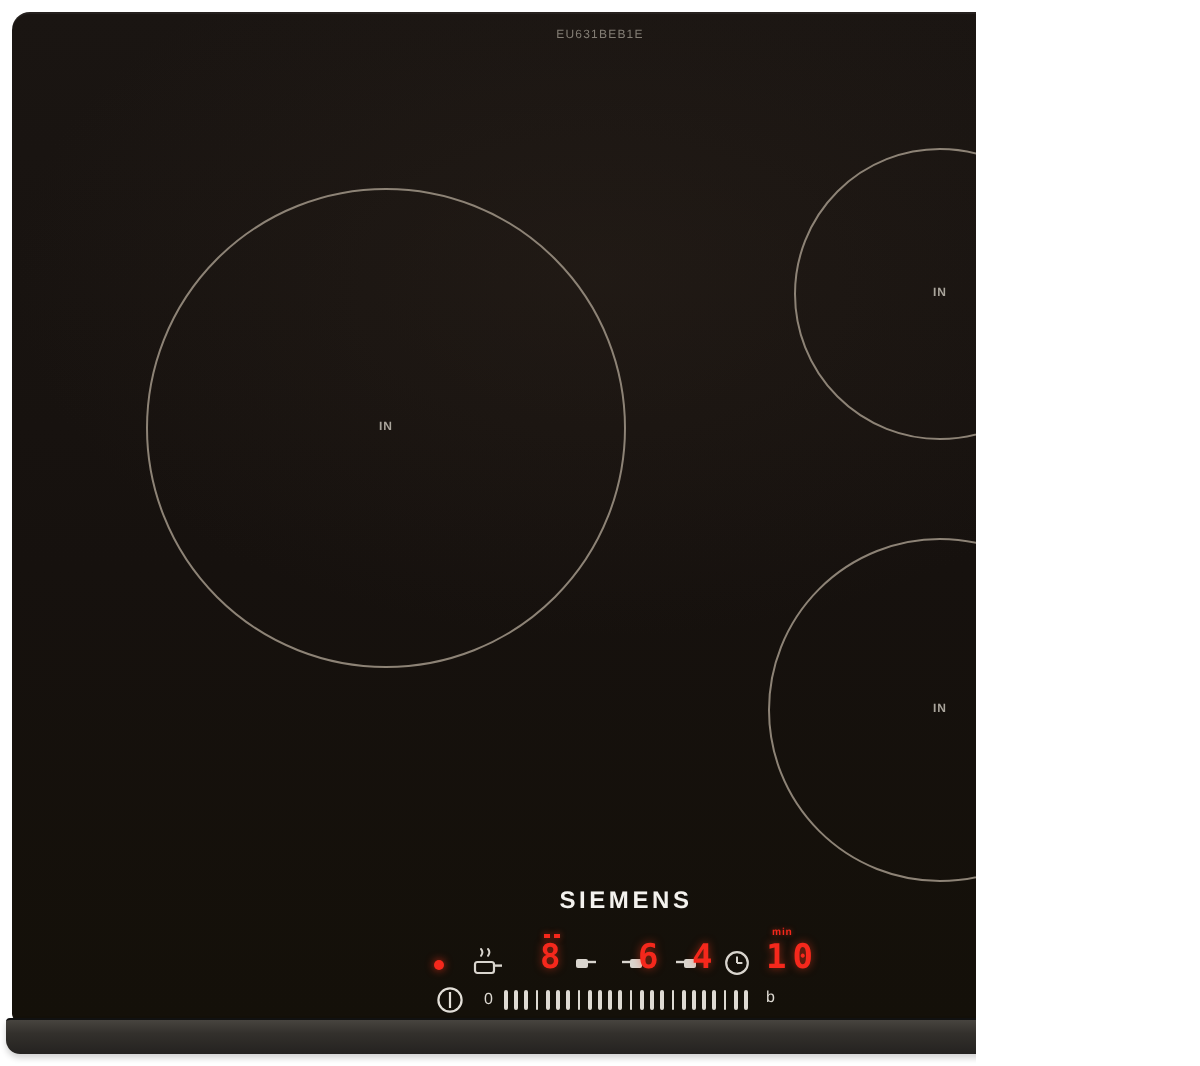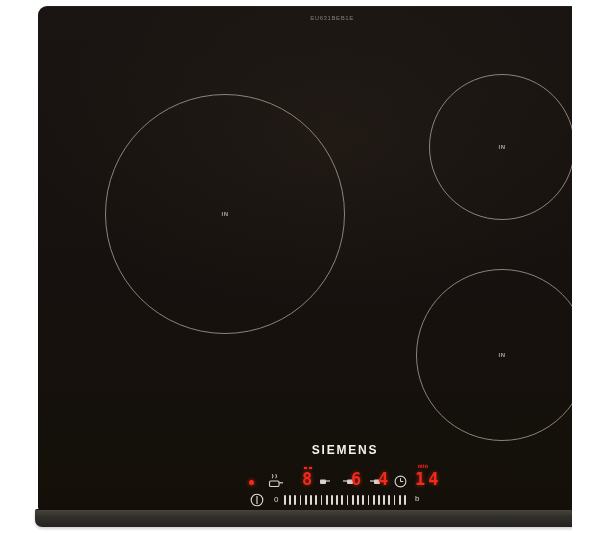--- a/index.html
+++ b/index.html
@@ -1,17 +1,17 @@
 <!DOCTYPE html>
 <html style="--led-red: #f5281c; --ring-gray: #8d8376;"><head>
 <meta charset="utf-8">
 <style>
   html,body{margin:0;padding:0;background:#ffffff;}
-  .stage{position:relative;width:540px;height:533px;background:#ffffff;overflow:hidden;
-         font-family:"Liberation Sans",sans-serif;margin-left:32px;}
+  .stage{position:relative;width:488px;height:533px;background:#ffffff;overflow:hidden;
+         font-family:"Liberation Sans",sans-serif;}
   
   .hob{position:absolute;left:6px;top:6px;width:588px;height:504px;
        border-radius:9px 9px 3px 3px;
        background:
          radial-gradient(ellipse 420px 260px at 50% 26%, rgba(48,38,30,.35), rgba(0,0,0,0) 70%),
          linear-gradient(180deg,#1a1512 0%,#16110e 55%,#141009 100%);
        box-shadow:inset 0 1px 0 rgba(255,255,255,.05);}
   .front-trim{position:absolute;left:3px;top:509px;width:594px;height:17px;
        border-radius:2px 2px 7px 7px;
        background:linear-gradient(180deg,#47443f 0%,#33302c 40%,#242220 100%);
@@ -119,21 +119,21 @@
     <span class="seg" style="left:340px;top:464px;">4</span>
 
     <span class="icon" style="left:356px;top:469px;">
       <svg width="13" height="13" viewBox="0 0 13 13">
         <circle cx="6.5" cy="6.5" r="5.4" fill="none" stroke="#d9d5ce" stroke-width="1.1"></circle>
         <line x1="6.5" y1="6.5" x2="6.5" y2="3.2" stroke="#d9d5ce" stroke-width="1"></line>
         <line x1="6.5" y1="6.5" x2="9.2" y2="6.5" stroke="#d9d5ce" stroke-width="1"></line>
       </svg>
     </span>
     <span class="min-label">min</span>
-    <span class="seg timer-seg" style="left:377px;top:464px;">14</span>
+    <span class="seg timer-seg" style="left:377px;top:464px;">10</span>
 
     <span class="icon" style="left:212px;top:487px;">
       <svg width="14" height="14" viewBox="0 0 14 14">
         <circle cx="7" cy="7" r="5.8" fill="none" stroke="#e3dfd8" stroke-width="1.1"></circle>
         <line x1="7" y1="3" x2="7" y2="11" stroke="#e3dfd8" stroke-width="1.1"></line>
       </svg>
     </span>
     <span class="slider-zero" style="left:236px;top:489px;">0</span>
     <div class="ticks">
         <span class="tick"></span>

